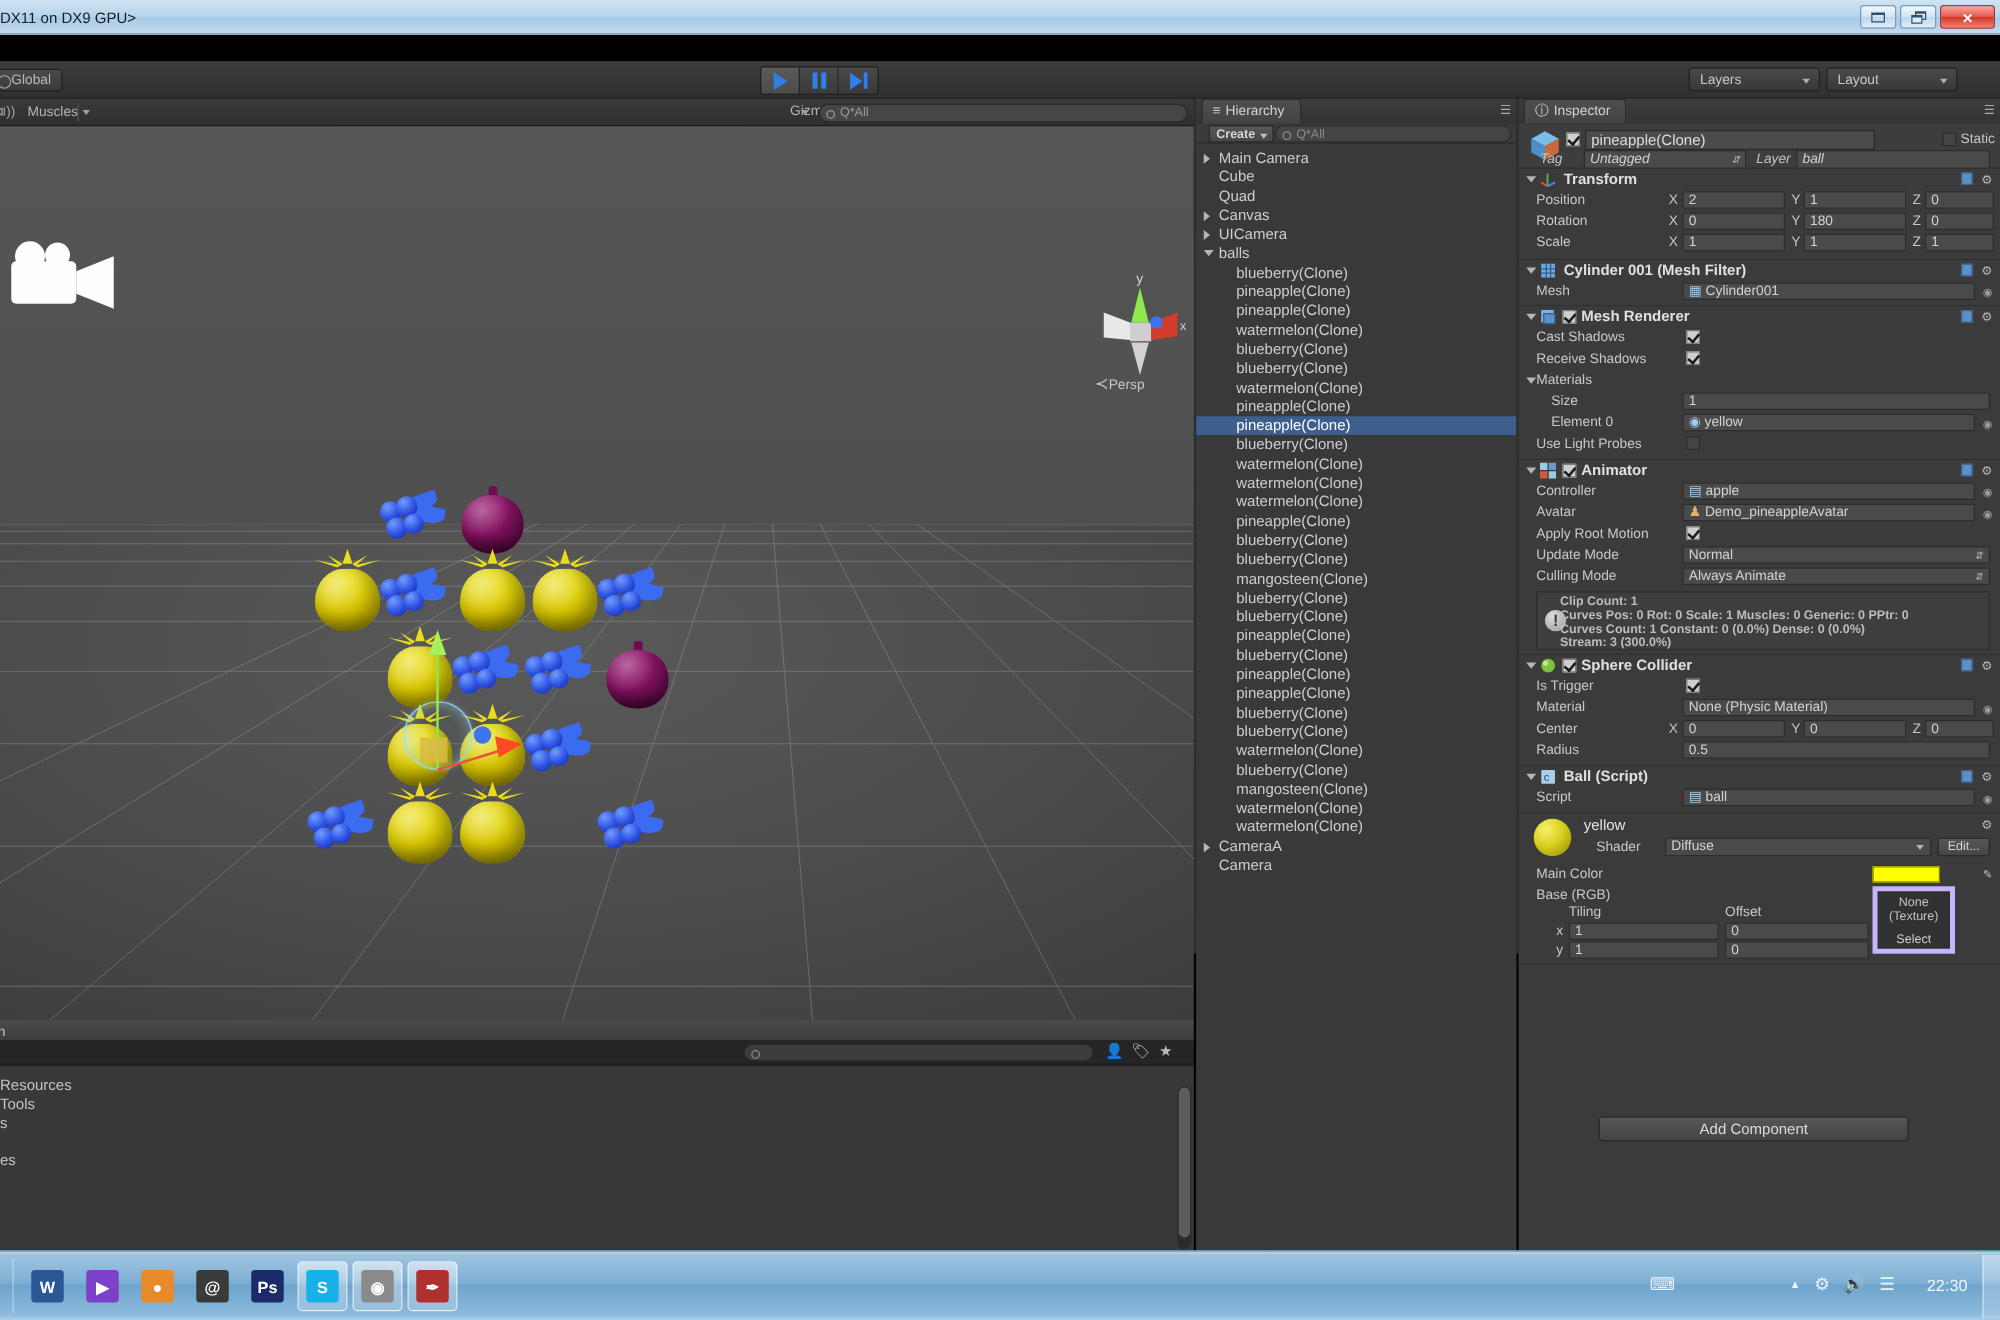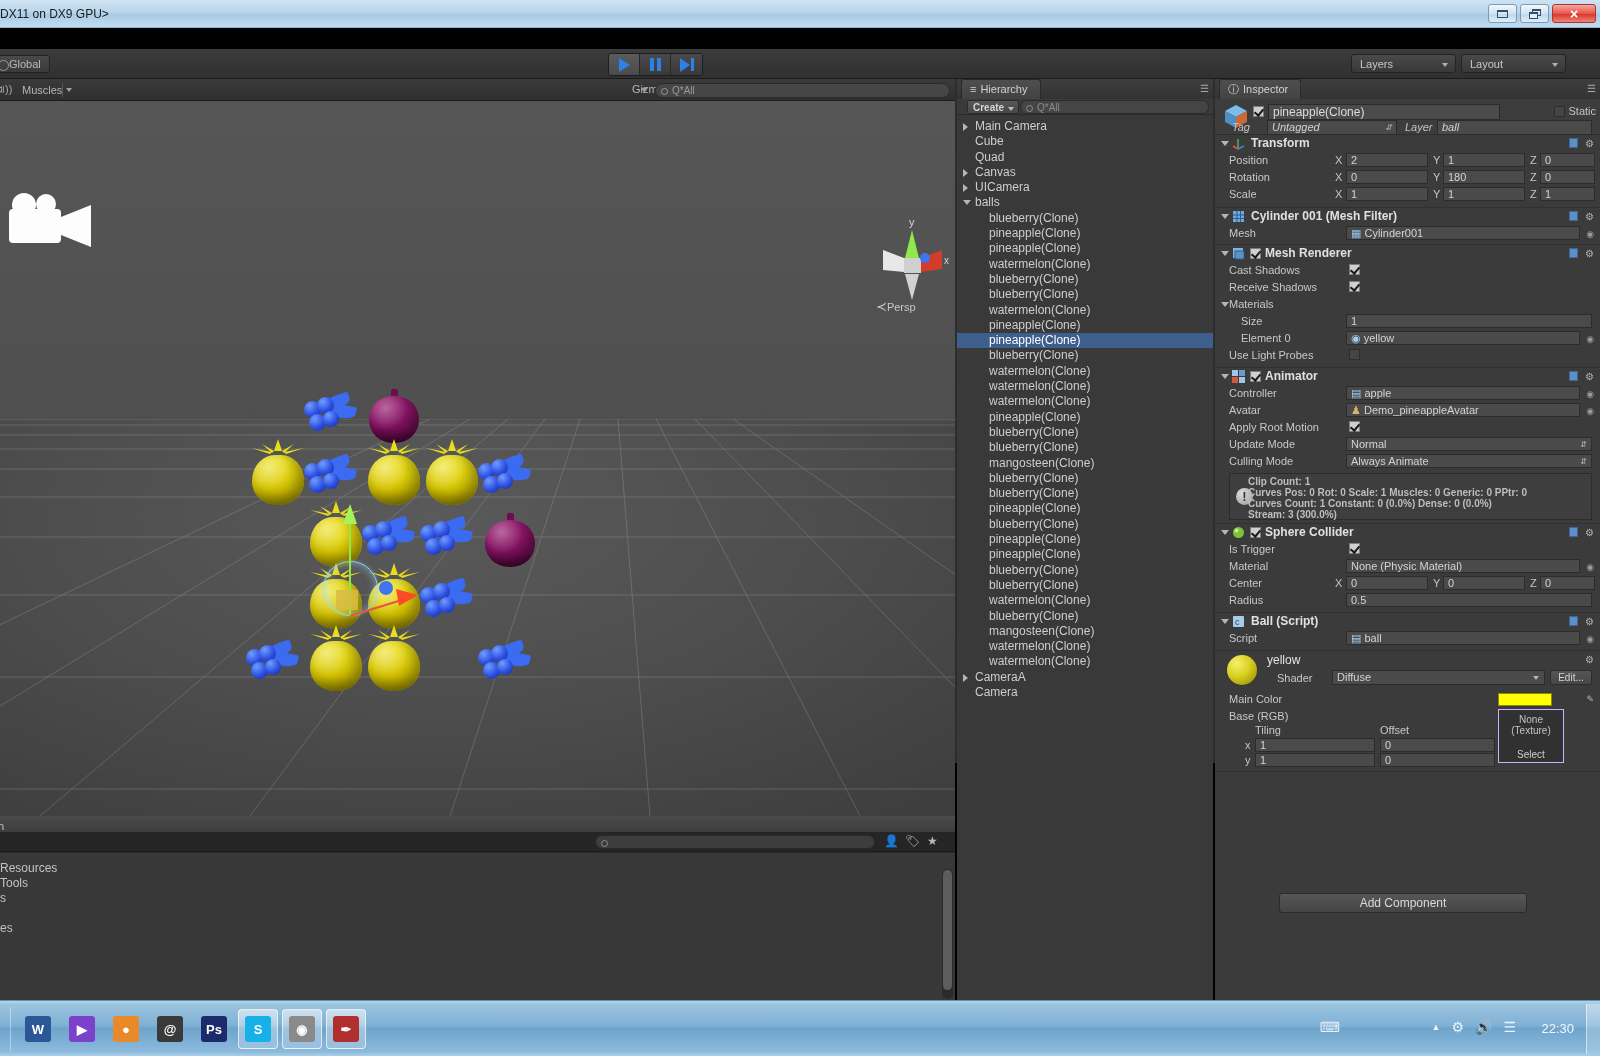--- a/index.html
+++ b/index.html
@@ -289,21 +289,21 @@
     width:0;height:0;border-left:3px solid transparent;border-right:3px solid transparent;border-top:4px solid #b5b5b5; }
   .editBtn {
     position:absolute; left:335px; top:19px; width:42px; height:15px;
     background:linear-gradient(to bottom,#565656,#464646); border:1px solid #2b2b2b; border-radius:2px;
     color:#d5d5d5; font-size:10px; line-height:13px; text-align:center;
   }
 
   .colorSwatch { position:absolute; left:283px; top:2px; width:54px; height:13px; background:#ffff00; border:1px solid #8a8a00; }
   .texBox {
     position:absolute; left:283px; top:18px; width:66px; height:54px;
-    background:#313131; border:1px solid #c4b5fd; color:#c2c2c2; font-size:10px; text-align:center;
+    background:#313131; border:4px solid #c4b5fd; color:#c2c2c2; font-size:10px; text-align:center;
   }
   .texBox .n1 { margin-top:4px; }
   .texSel { position:absolute; left:0; bottom:2px; width:100%; font-size:10px; color:#cfcfcf; text-align:center; }
 
   .addComp {
     position:absolute; left:64px; top:794px; width:248px; height:20px;
     background:linear-gradient(to bottom,#575757,#444); border:1px solid #2b2b2b; border-radius:3px;
     color:#dadada; font-size:12px; line-height:18px; text-align:center;
   }
 

